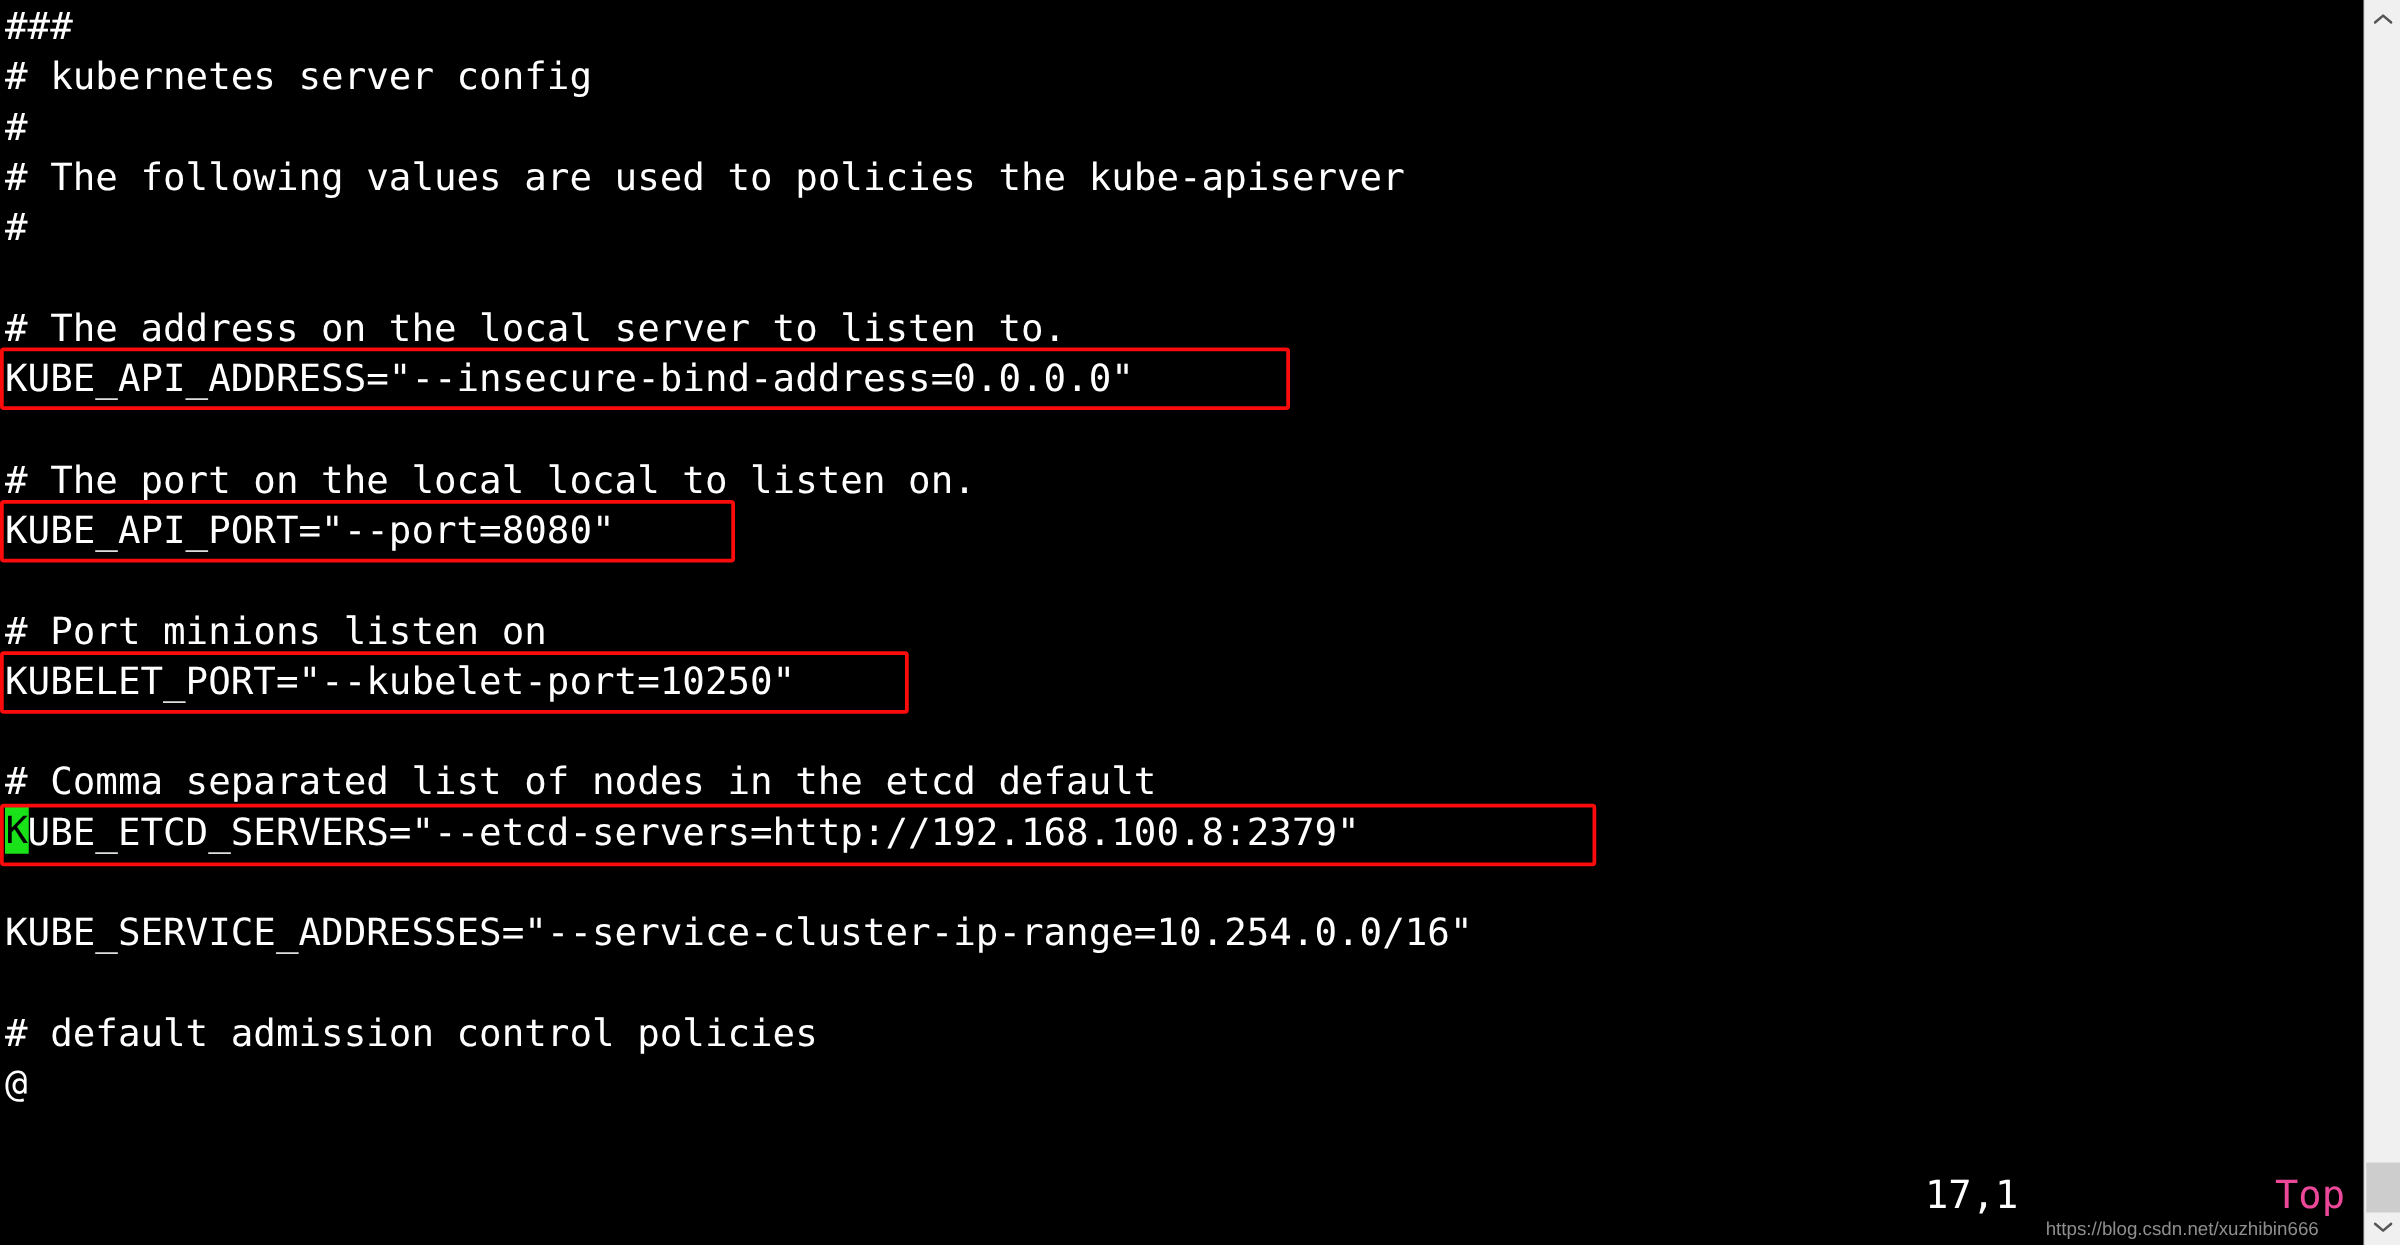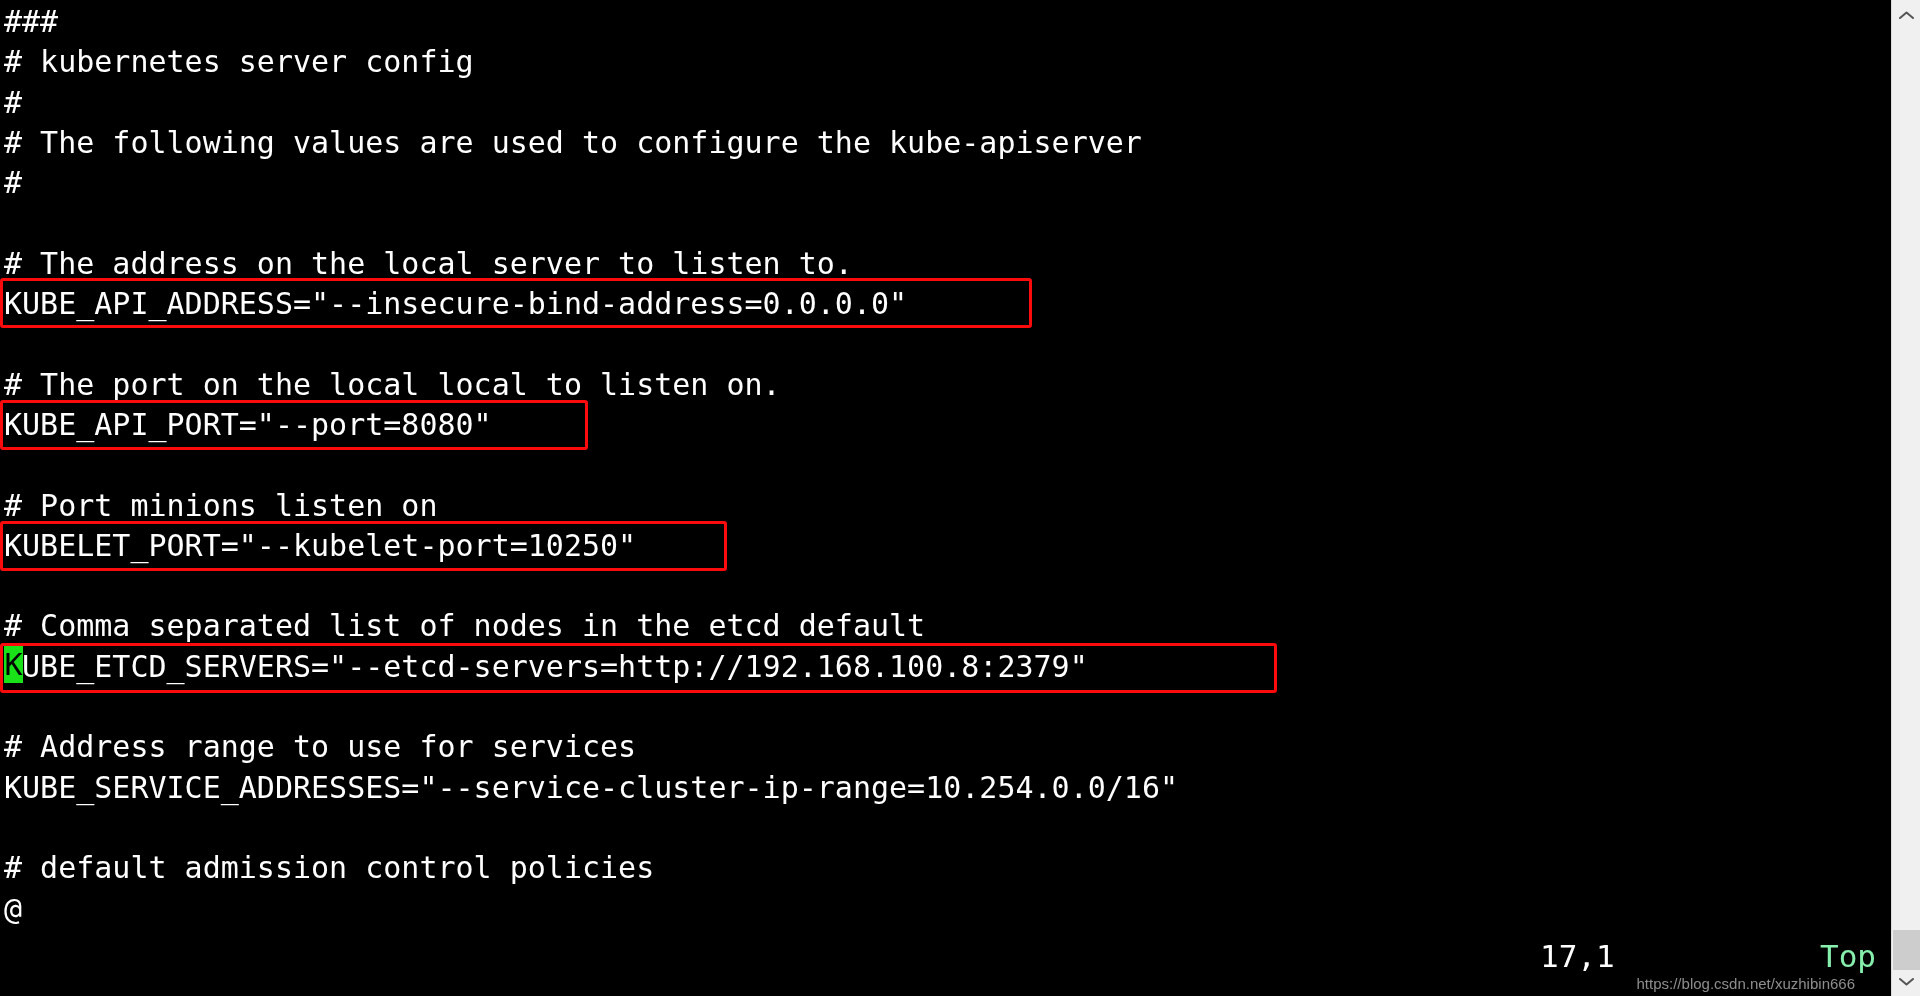--- a/index.html
+++ b/index.html
@@ -89,21 +89,21 @@
   .status-pos {
     position: absolute;
     left: 1540px;
     top: 0;
     color: #ffffff;
   }
   .status-scroll {
     position: absolute;
     left: 1820px;
     top: 0;
-    color: #86efac;
+    color: #ec4899;
   }
 
   
   .watermark {
     position: absolute;
     right: 36px;
     bottom: 4px;
     font-size: 15px;
     font-family: "Liberation Sans", sans-serif;
     color: #8e8e8e;
@@ -144,36 +144,35 @@
 </style>
 </head>
 <body>
 
 <div id="terminal">
 
   <div class="code-area">
       <div class="line"><span class="txt">###</span></div>
       <div class="line"><span class="txt"># kubernetes server config</span></div>
       <div class="line"><span class="txt">#</span></div>
-      <div class="line"><span class="txt"># The following values are used to configure the kube-apiserver</span></div>
+      <div class="line"><span class="txt"># The following values are used to policies the kube-apiserver</span></div>
       <div class="line"><span class="txt">#</span></div>
       <div class="line blank"><span class="txt"></span></div>
       <div class="line"><span class="txt"># The address on the local server to listen to.</span></div>
       <div class="line"><span class="txt">KUBE_API_ADDRESS="--insecure-bind-address=0.0.0.0"</span></div>
       <div class="line blank"><span class="txt"></span></div>
       <div class="line"><span class="txt"># The port on the local local to listen on.</span></div>
       <div class="line"><span class="txt">KUBE_API_PORT="--port=8080"</span></div>
       <div class="line blank"><span class="txt"></span></div>
       <div class="line"><span class="txt"># Port minions listen on</span></div>
       <div class="line"><span class="txt">KUBELET_PORT="--kubelet-port=10250"</span></div>
       <div class="line blank"><span class="txt"></span></div>
       <div class="line"><span class="txt"># Comma separated list of nodes in the etcd default</span></div>
       <div class="line"><span class="txt">KUBE_ETCD_SERVERS="--etcd-servers=http://192.168.100.8:2379"</span></div>
       <div class="line blank"><span class="txt"></span></div>
-      <div class="line"><span class="txt"># Address range to use for services</span></div>
       <div class="line"><span class="txt">KUBE_SERVICE_ADDRESSES="--service-cluster-ip-range=10.254.0.0/16"</span></div>
       <div class="line blank"><span class="txt"></span></div>
       <div class="line"><span class="txt"># default admission control policies</span></div>
       <div class="line"><span class="txt">@</span></div>
     </div>
 
   <div class="cursor-block" style="left:4px; top:645px; width:19px; height:38px;">K</div>
 
   <div class="status-line">
     <span class="status-pos">17,1</span>

